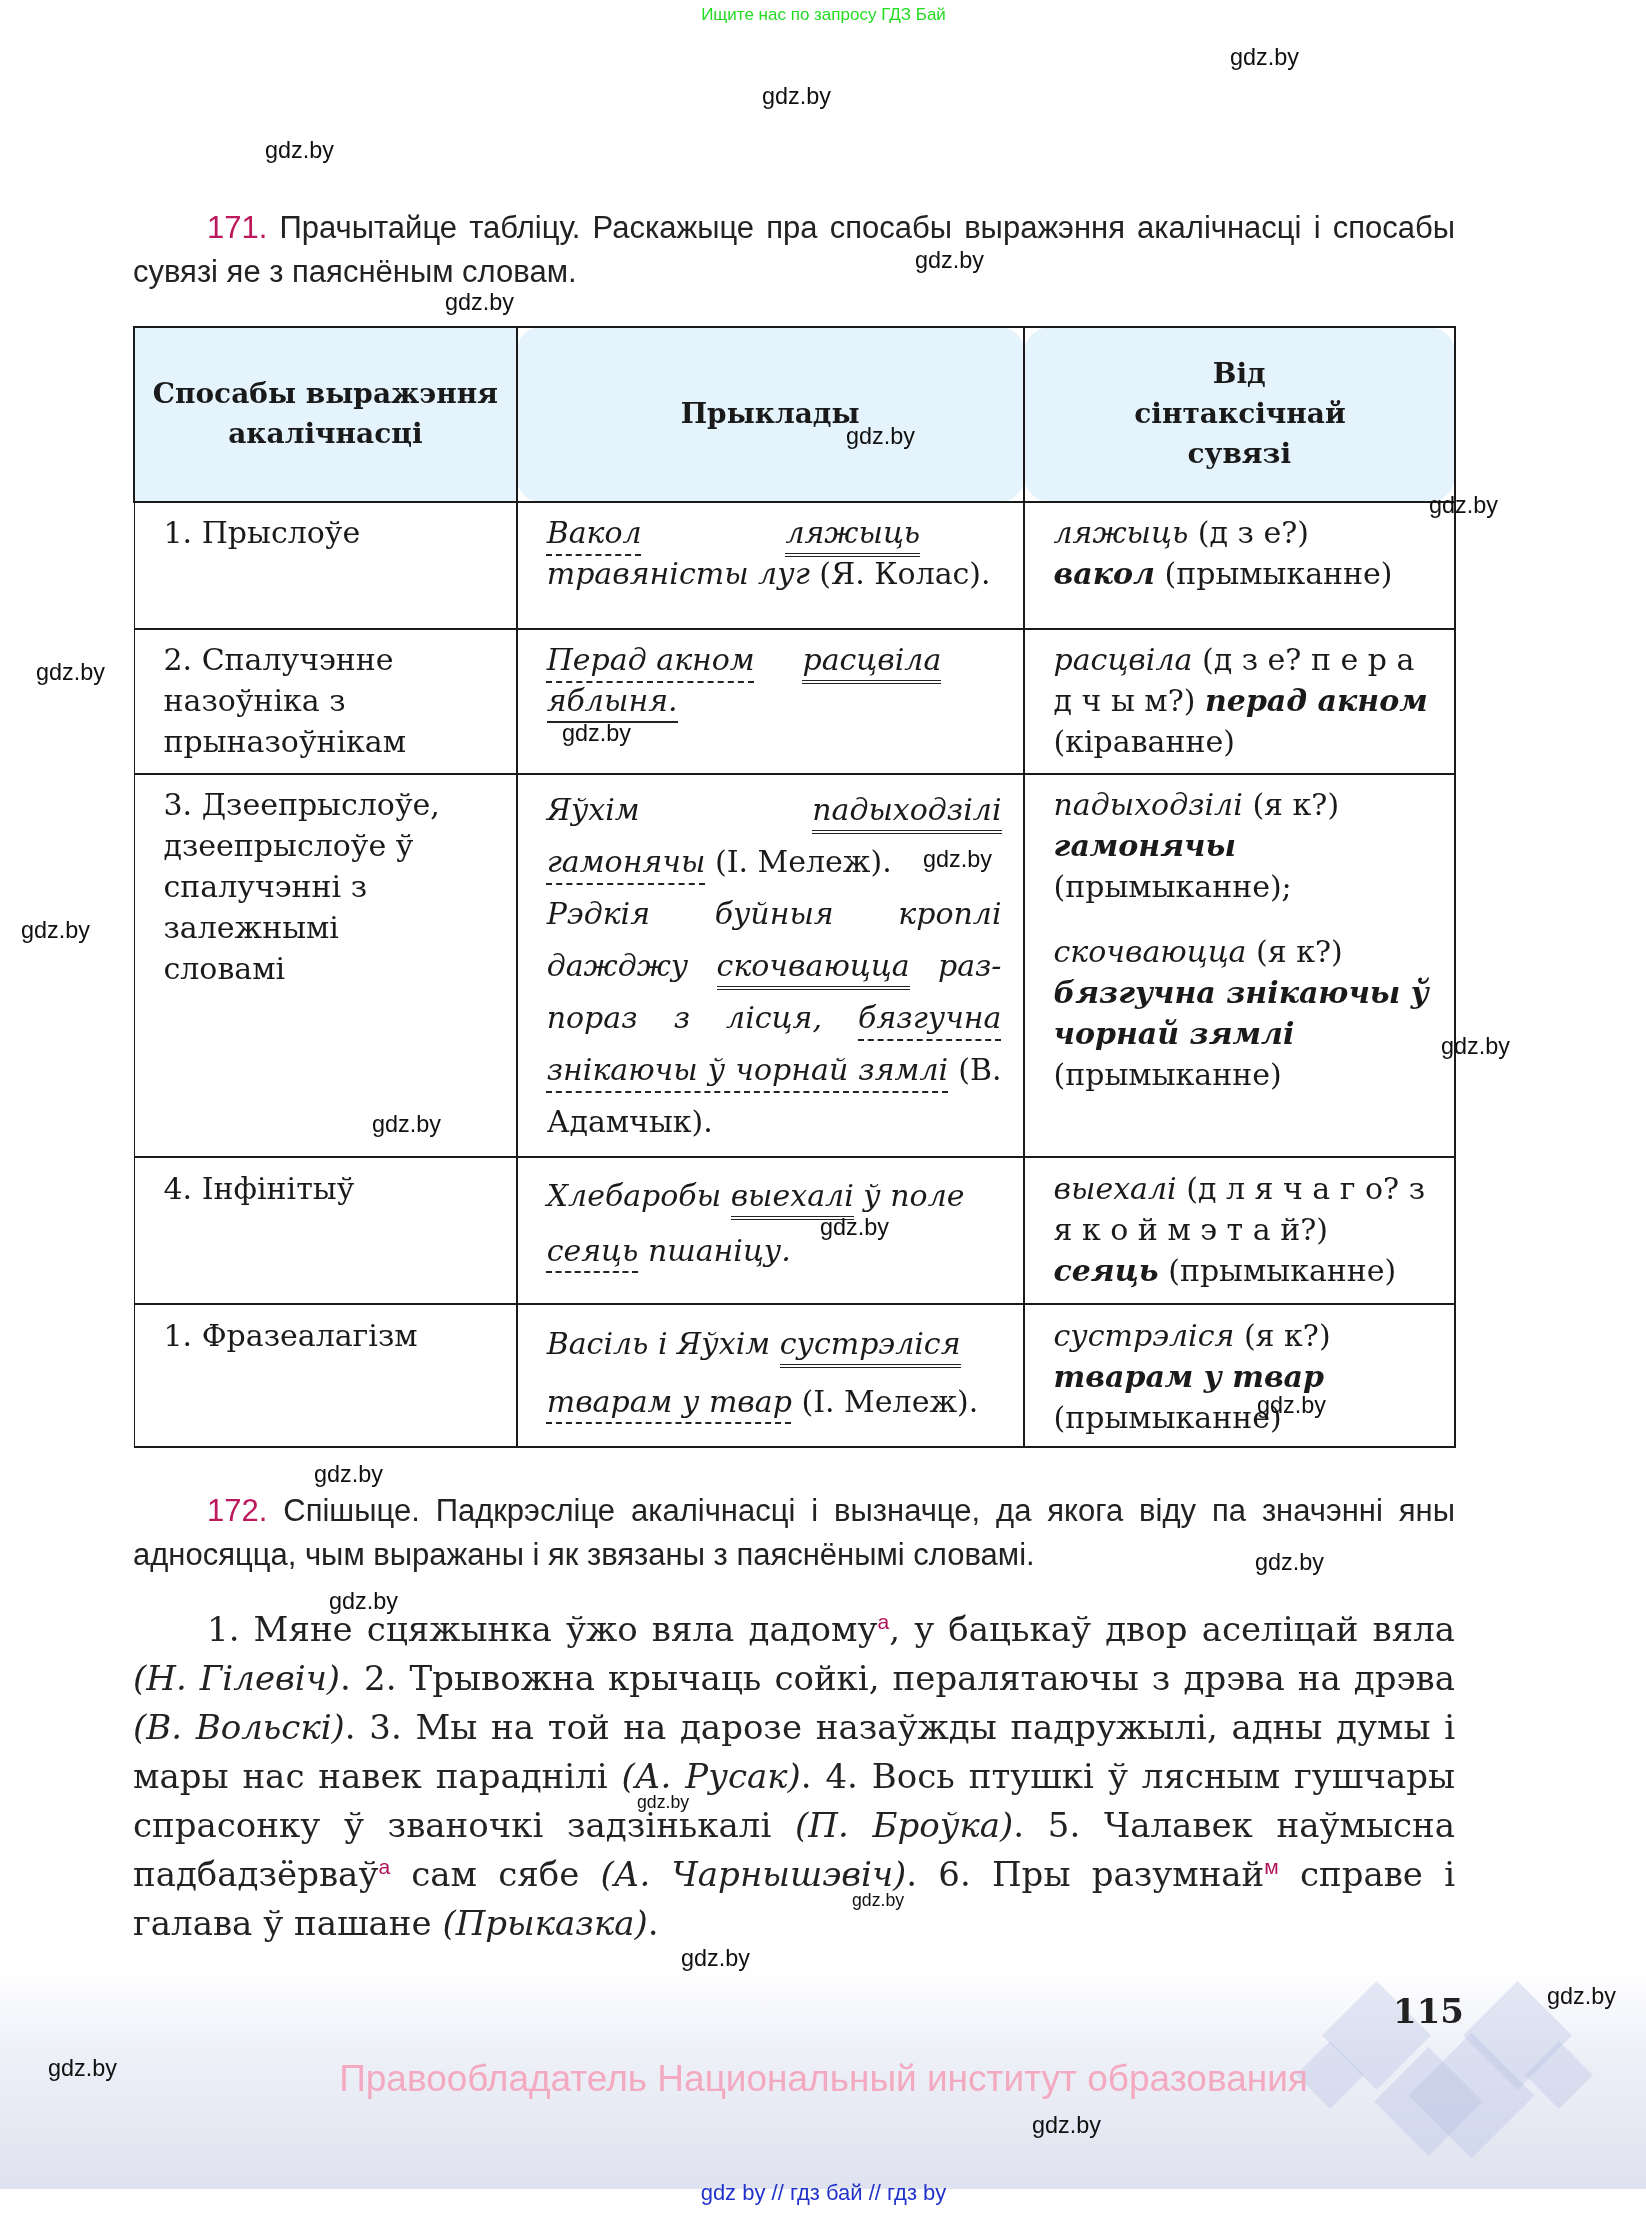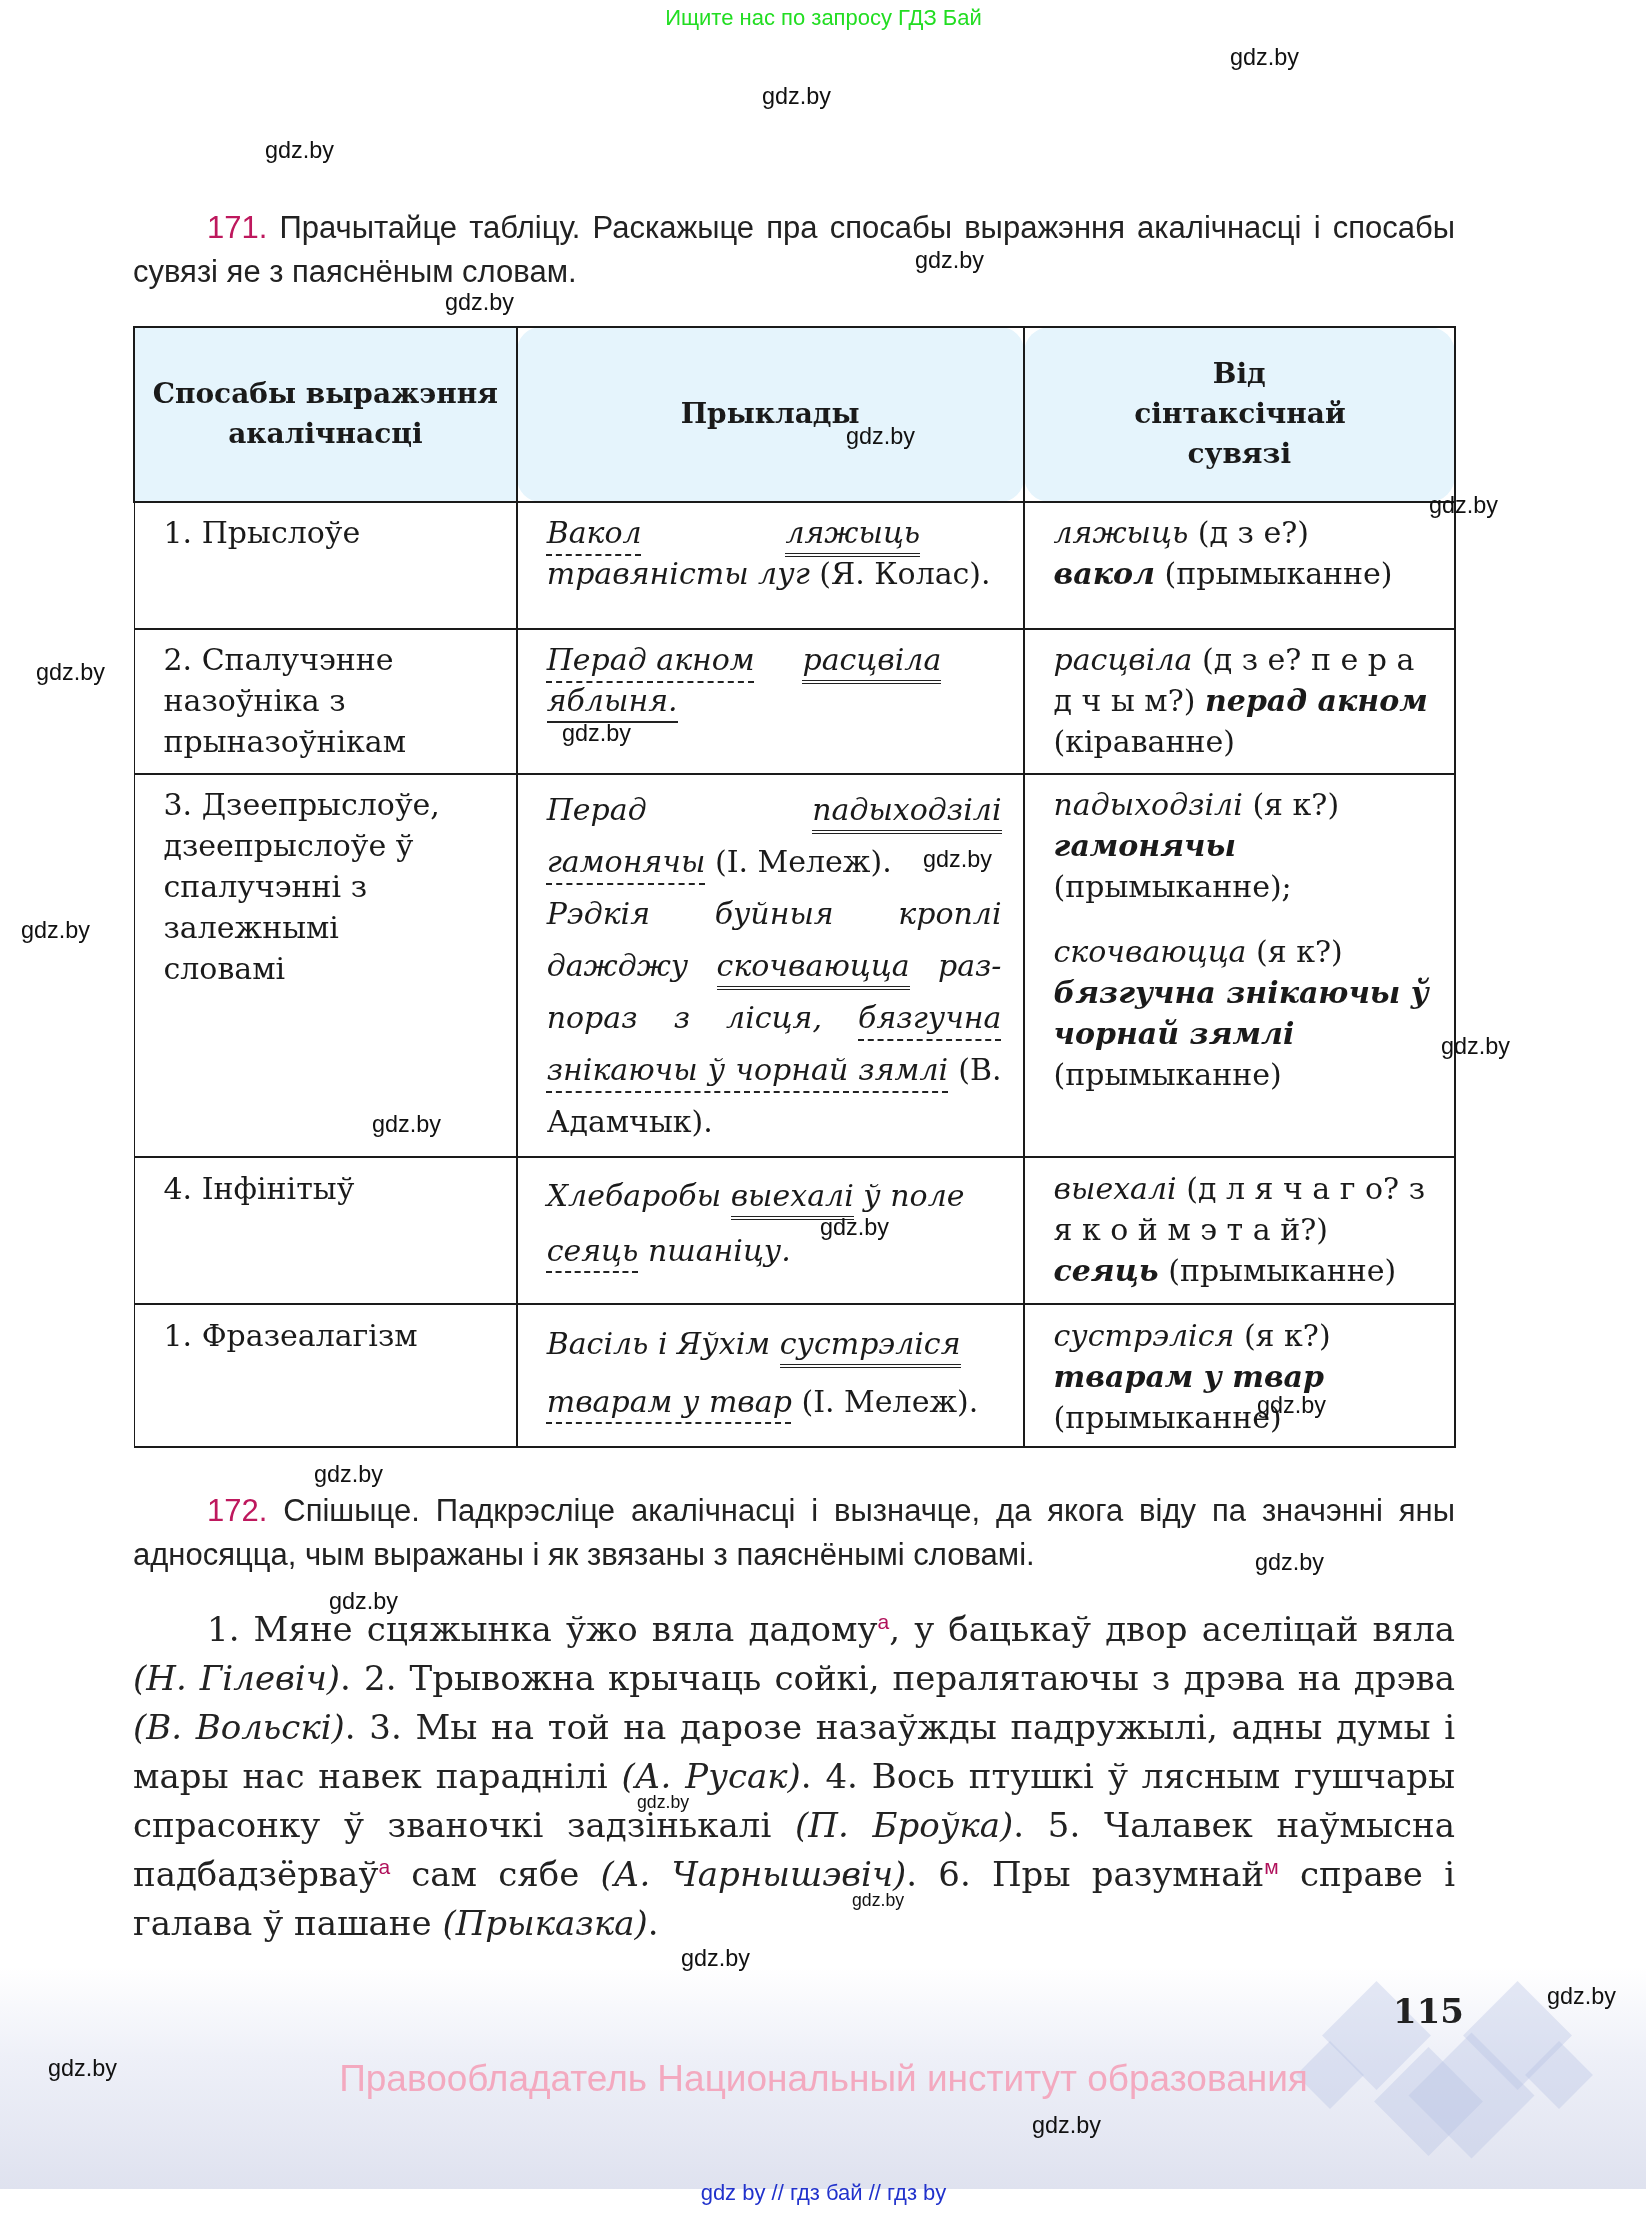--- a/index.html
+++ b/index.html
@@ -4,21 +4,21 @@
 <style>
   html, body { margin: 0; padding: 0; }
   body {
     width: 1647px; height: 2216px; position: relative; overflow: hidden;
     background: #ffffff;
     font-family: "DejaVu Serif", serif;
     color: #1a1a1a;
   }
   .wm { position: absolute; font-family: "Liberation Sans", sans-serif; font-size: 23.4px; color: #111; white-space: nowrap; }
   .top-banner { position: absolute; left: 0; width: 1647px; top: 4.8px; text-align: center;
-    font-family: "Liberation Sans", sans-serif; font-size: 22px; color: #22dd22; }
+    font-family: "Liberation Sans", sans-serif; font-size: 17px; color: #22dd22; }
 
   .task { position: absolute; left: 133px; width: 1322px;
     font-family: "Liberation Sans", sans-serif; font-size: 31px; line-height: 44px; color: #222;
     text-align: justify; }
   .task .num { color: #be185d; font-weight: normal; }
   .task .indent { display: inline-block; width: 74px; }
 
   table.main { position: absolute; left: 133px; top: 326px; width: 1323px; border-collapse: collapse;
     font-family: "DejaVu Serif", serif; font-size: 30px; line-height: 41px; }
   table.main td, table.main th { border: 2.4px solid #1a1a1a; vertical-align: top; padding: 9.7px 21px 8px 29px; }
@@ -97,21 +97,21 @@
       <span class="it">расцвіла</span>
       <span>(д з е? п е р а д ч ы м?)</span>
       <span class="bi">перад акном</span>
       <span>(кіраванне)</span>
     </td>
   </tr>
 
   <tr style="height:380px">
     <td><span style="display:inline-block;width:298px">3. Дзеепрыслоўе, дзеепрыслоўе ў спалучэнні з залежнымі словамі</span></td>
     <td class="ex" style="line-height:52px">
-      <span class="it">Перад</span>
+      <span class="it">Яўхім</span>
       <span class="it u2">падыходзілі</span>
       <span class="it ud">гамонячы</span>
       <span>(І. Мележ).</span><br>
       <span class="it">Рэдкія буйныя кроплі дажджу</span>
       <span class="it u2">скочваюцца</span>
       <span class="it">раз-пораз з лісця,</span>
       <span class="it ud">бязгучна знікаючы ў чорнай зямлі</span>
       <span>(В. Адамчык).</span>
     </td>
     <td>

